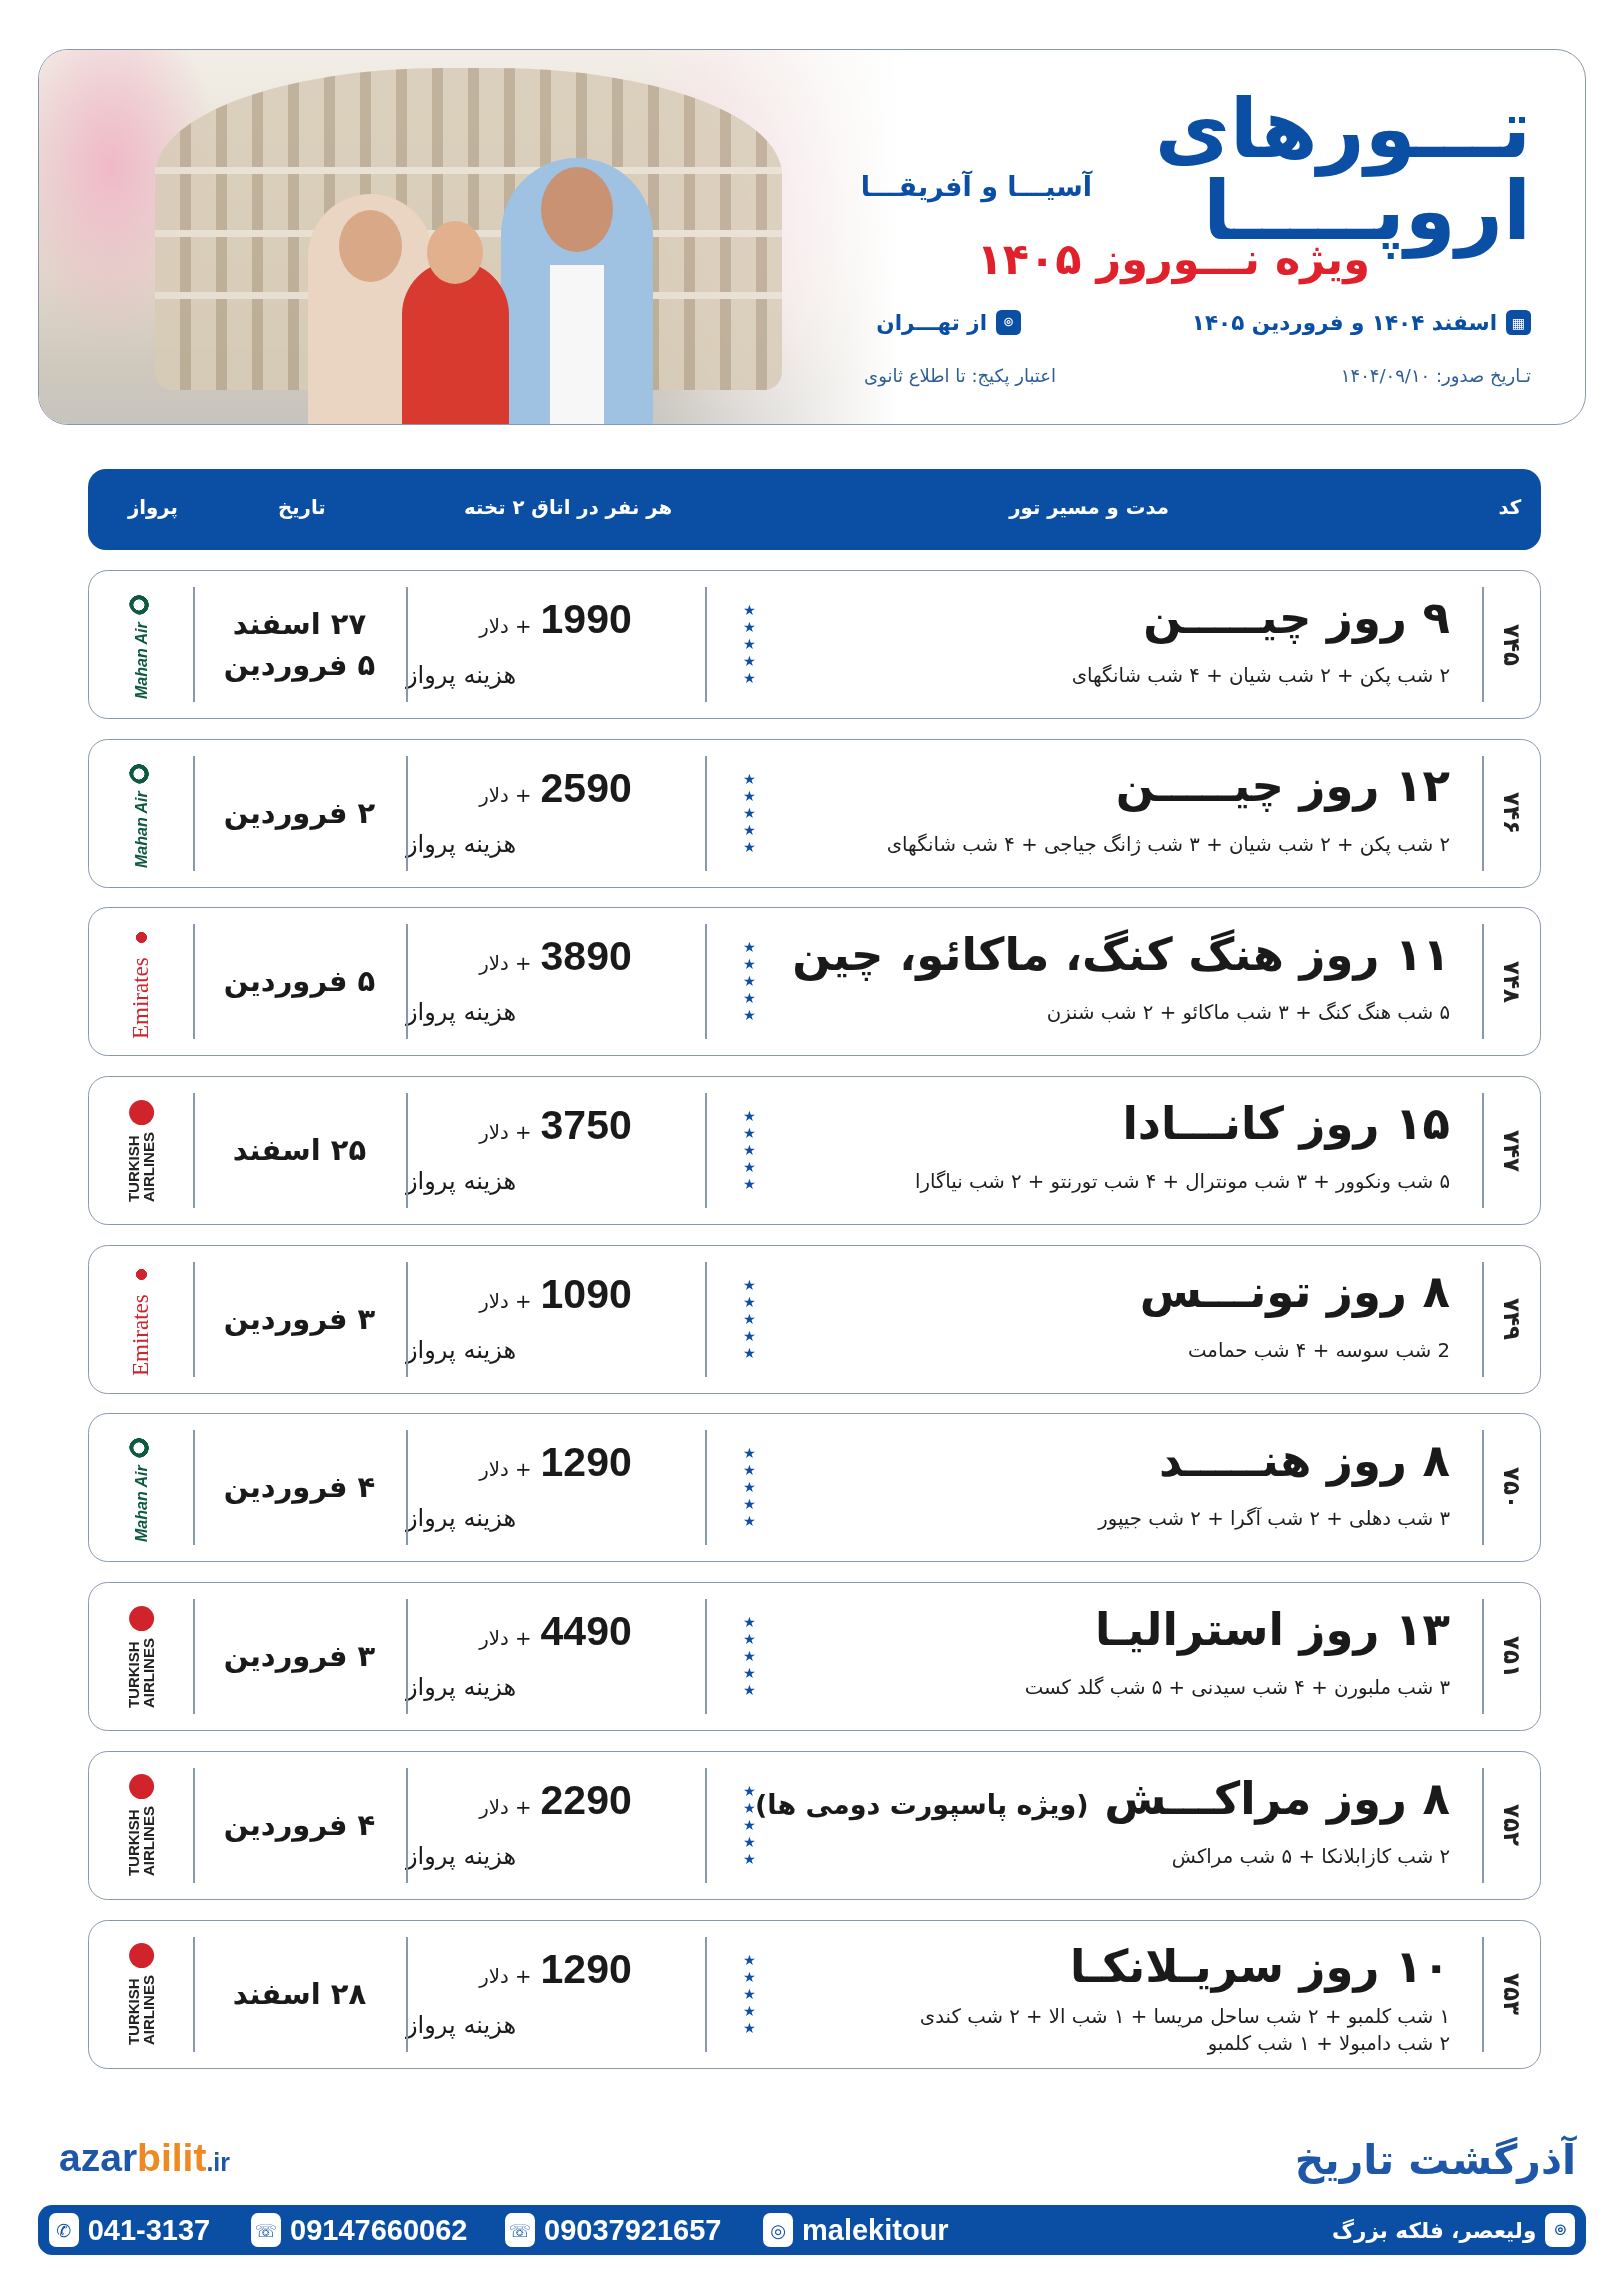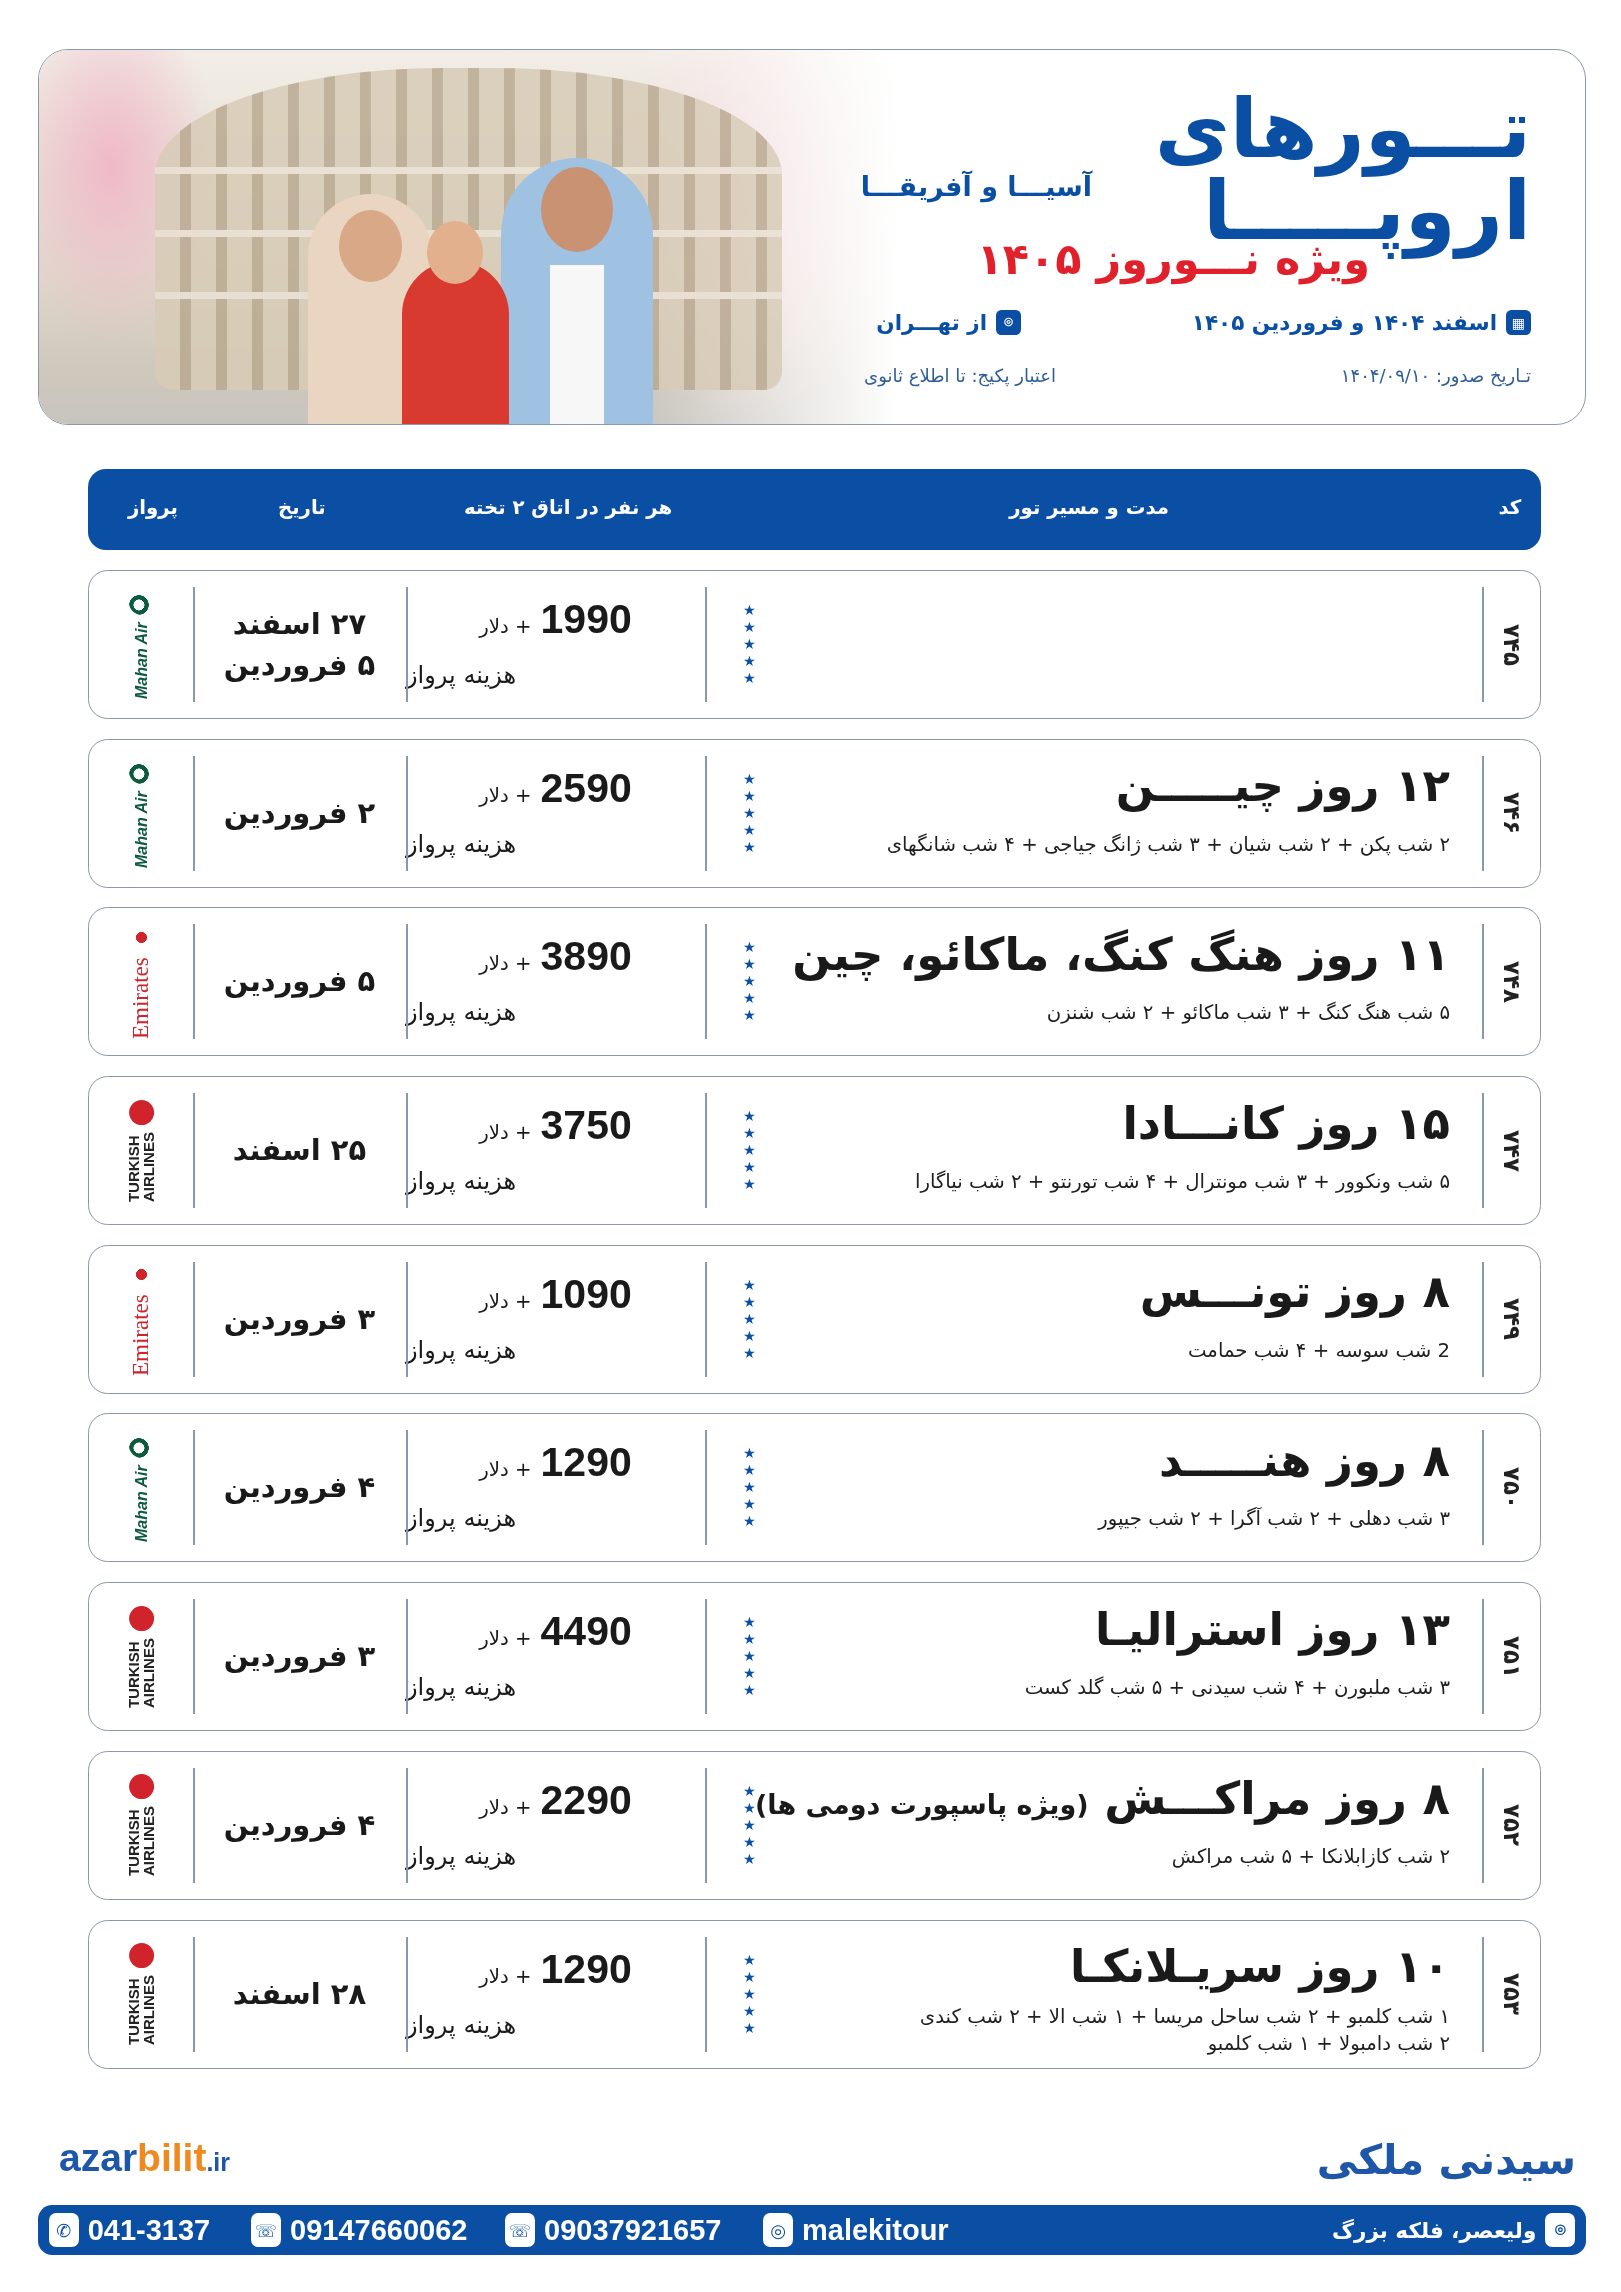--- a/index.html
+++ b/index.html
@@ -176,20 +176,26 @@
   <span class="th-date">تاریخ</span>
   <span class="th-flight">پرواز</span>
 </div>
 
 <div class="rows" id="rows">
     <div class="row">
     <div class="cell c-code">
         <span>۷۴۵</span>
       </div>
     <div class="div-line d1"></div>
+    <div class="cell c-route">
+      <div class="route-title"><span>۹ روز چیـــــن</span> </div>
+      <div class="route-desc">
+          <div>۲ شب پکن + ۲ شب شیان + ۴ شب شانگهای</div>
+        </div>
+    </div>
     <div class="div-line d2"></div>
     <div class="cell c-stars">
         <div>★</div>
         <div>★</div>
         <div>★</div>
         <div>★</div>
         <div>★</div>
       </div>
     <div class="cell c-price">
       <div class="price-line">
@@ -522,21 +528,21 @@
           <span class="air-mark mark-turkish"></span>
           <span class="air-turkish">TURKISH<br>AIRLINES</span>
         </div>
       </div>
   </div>
   </div>
 
 <div class="brand-left">
   <span class="a">azar</span><span class="b">bilit</span><span class="c">.ir</span>
 </div>
-<div class="brand-right">سیدنی ملکی</div>
+<div class="brand-right">آذرگشت تاریخ</div>
 
 <div class="footer-bar">
   <div class="fb-item fb-phone">
     <span class="fb-icon">✆</span>
     <span>041-3137</span>
   </div>
   <div class="fb-item fb-wa1">
     <span class="fb-icon">☏</span>
     <span>09147660062</span>
   </div>

